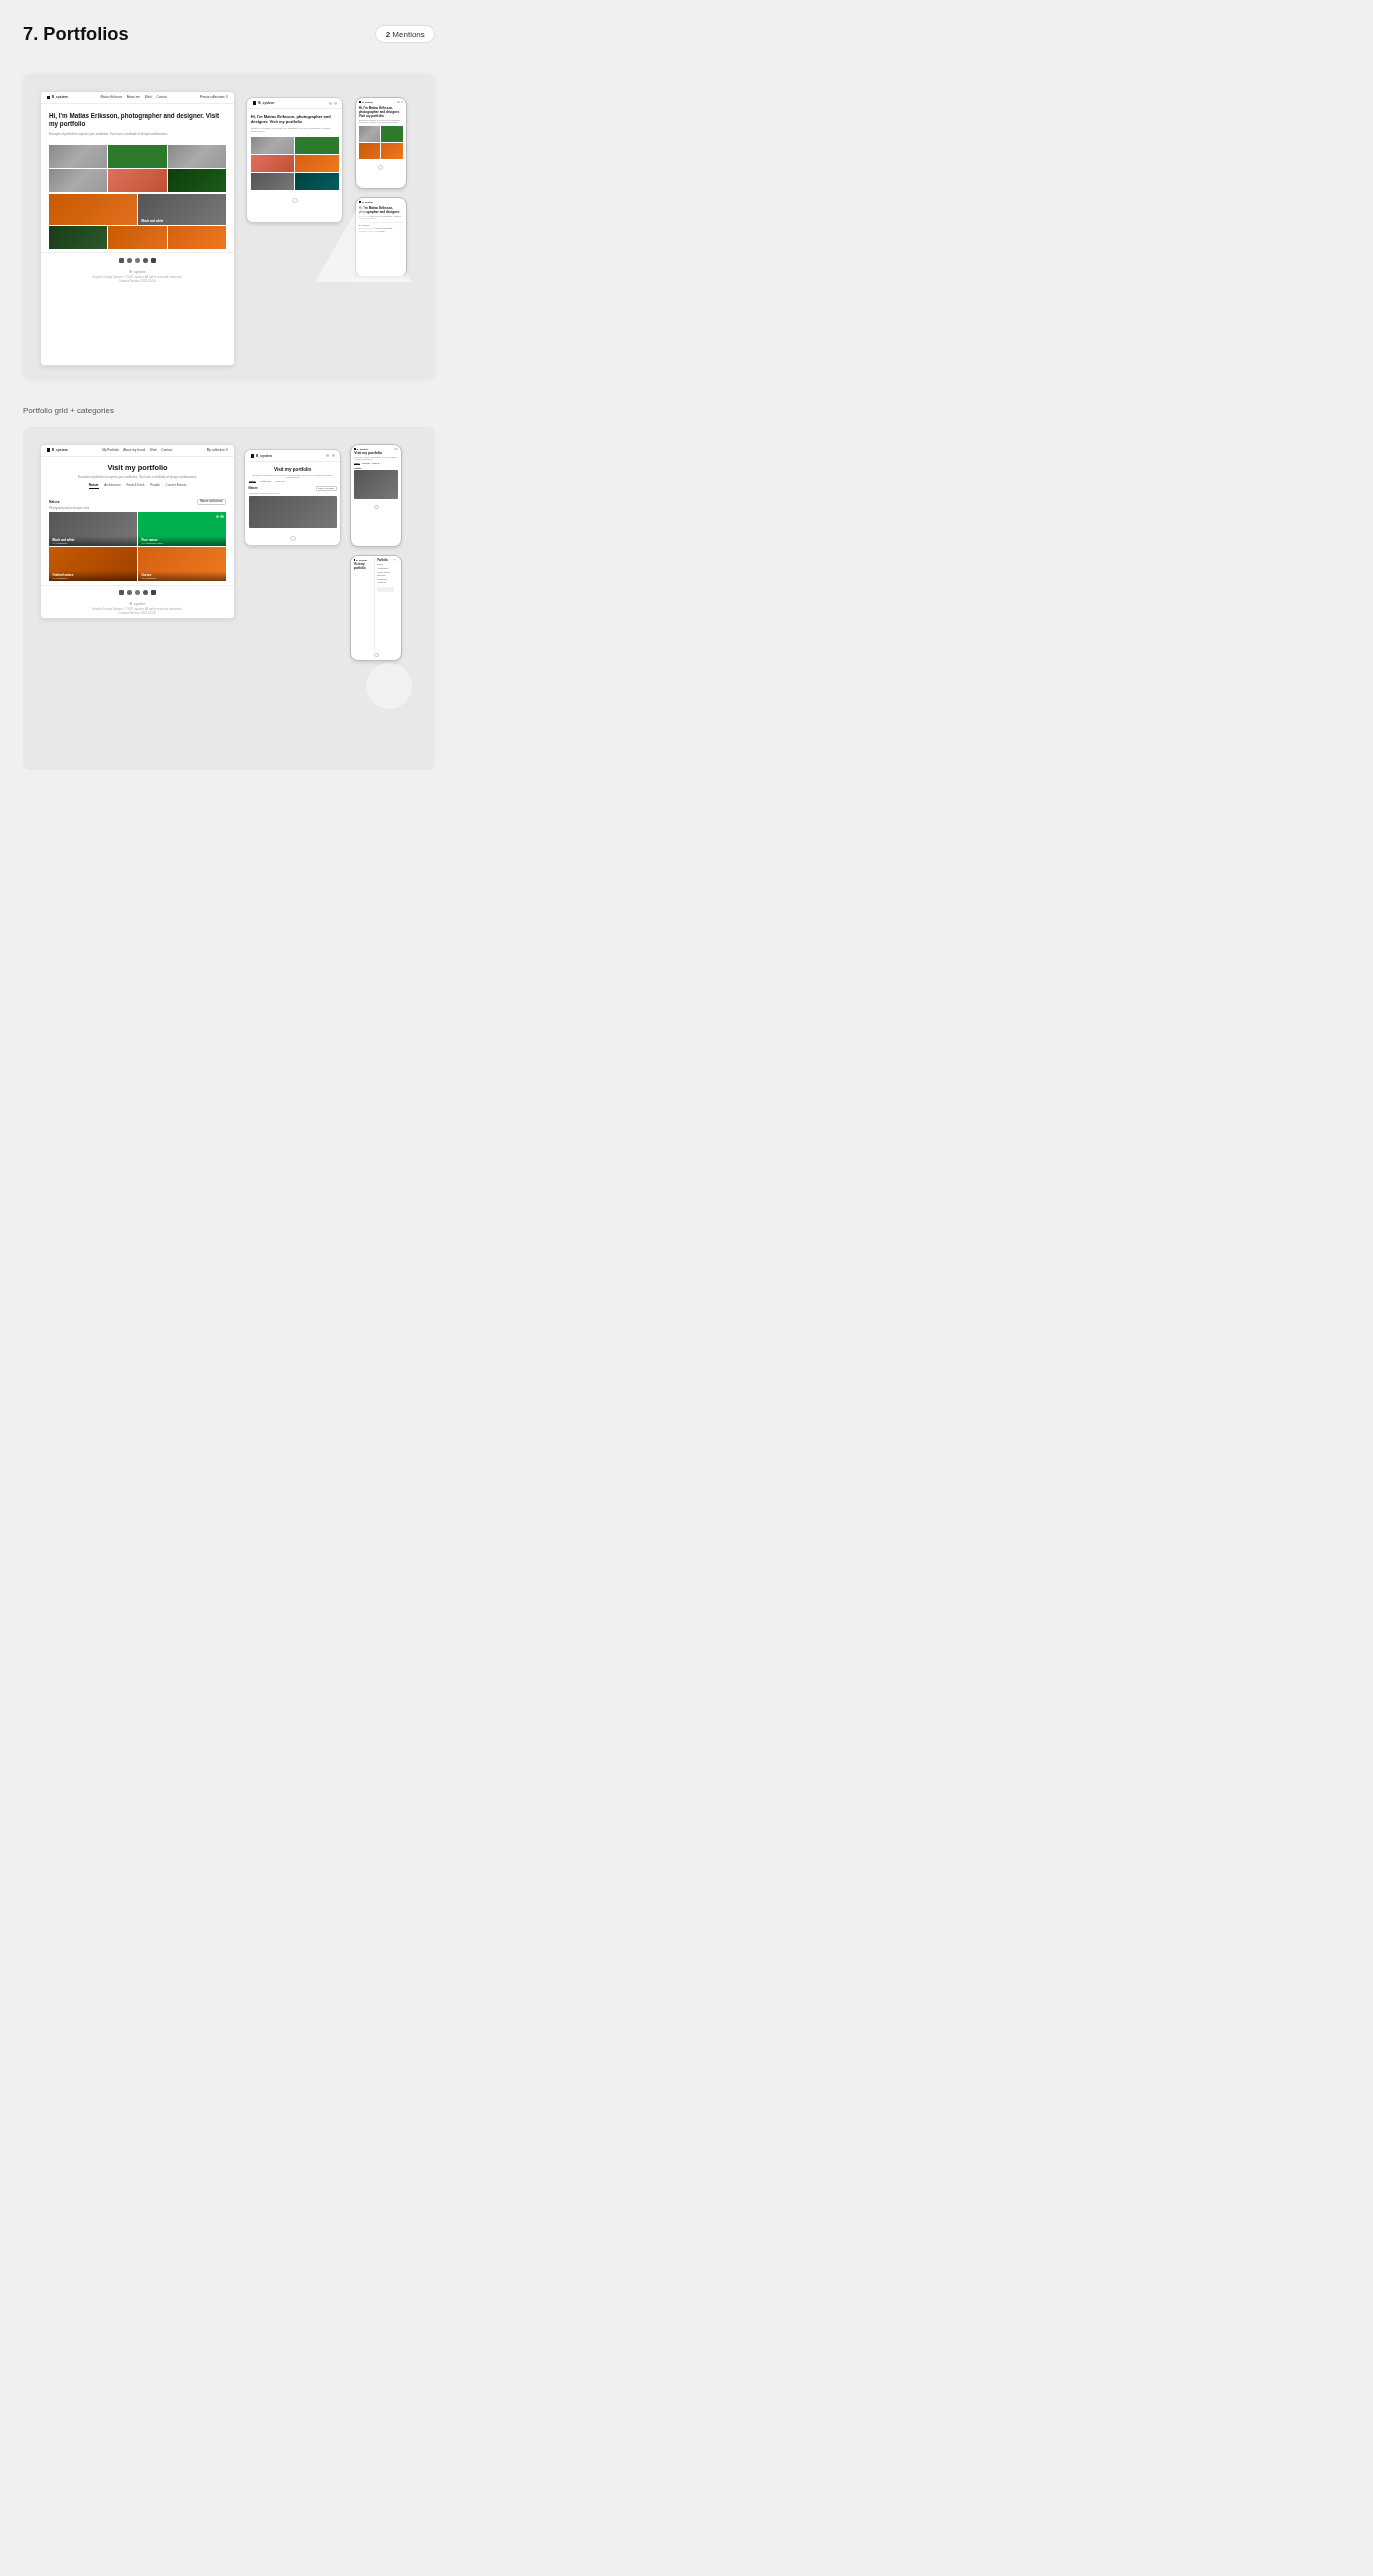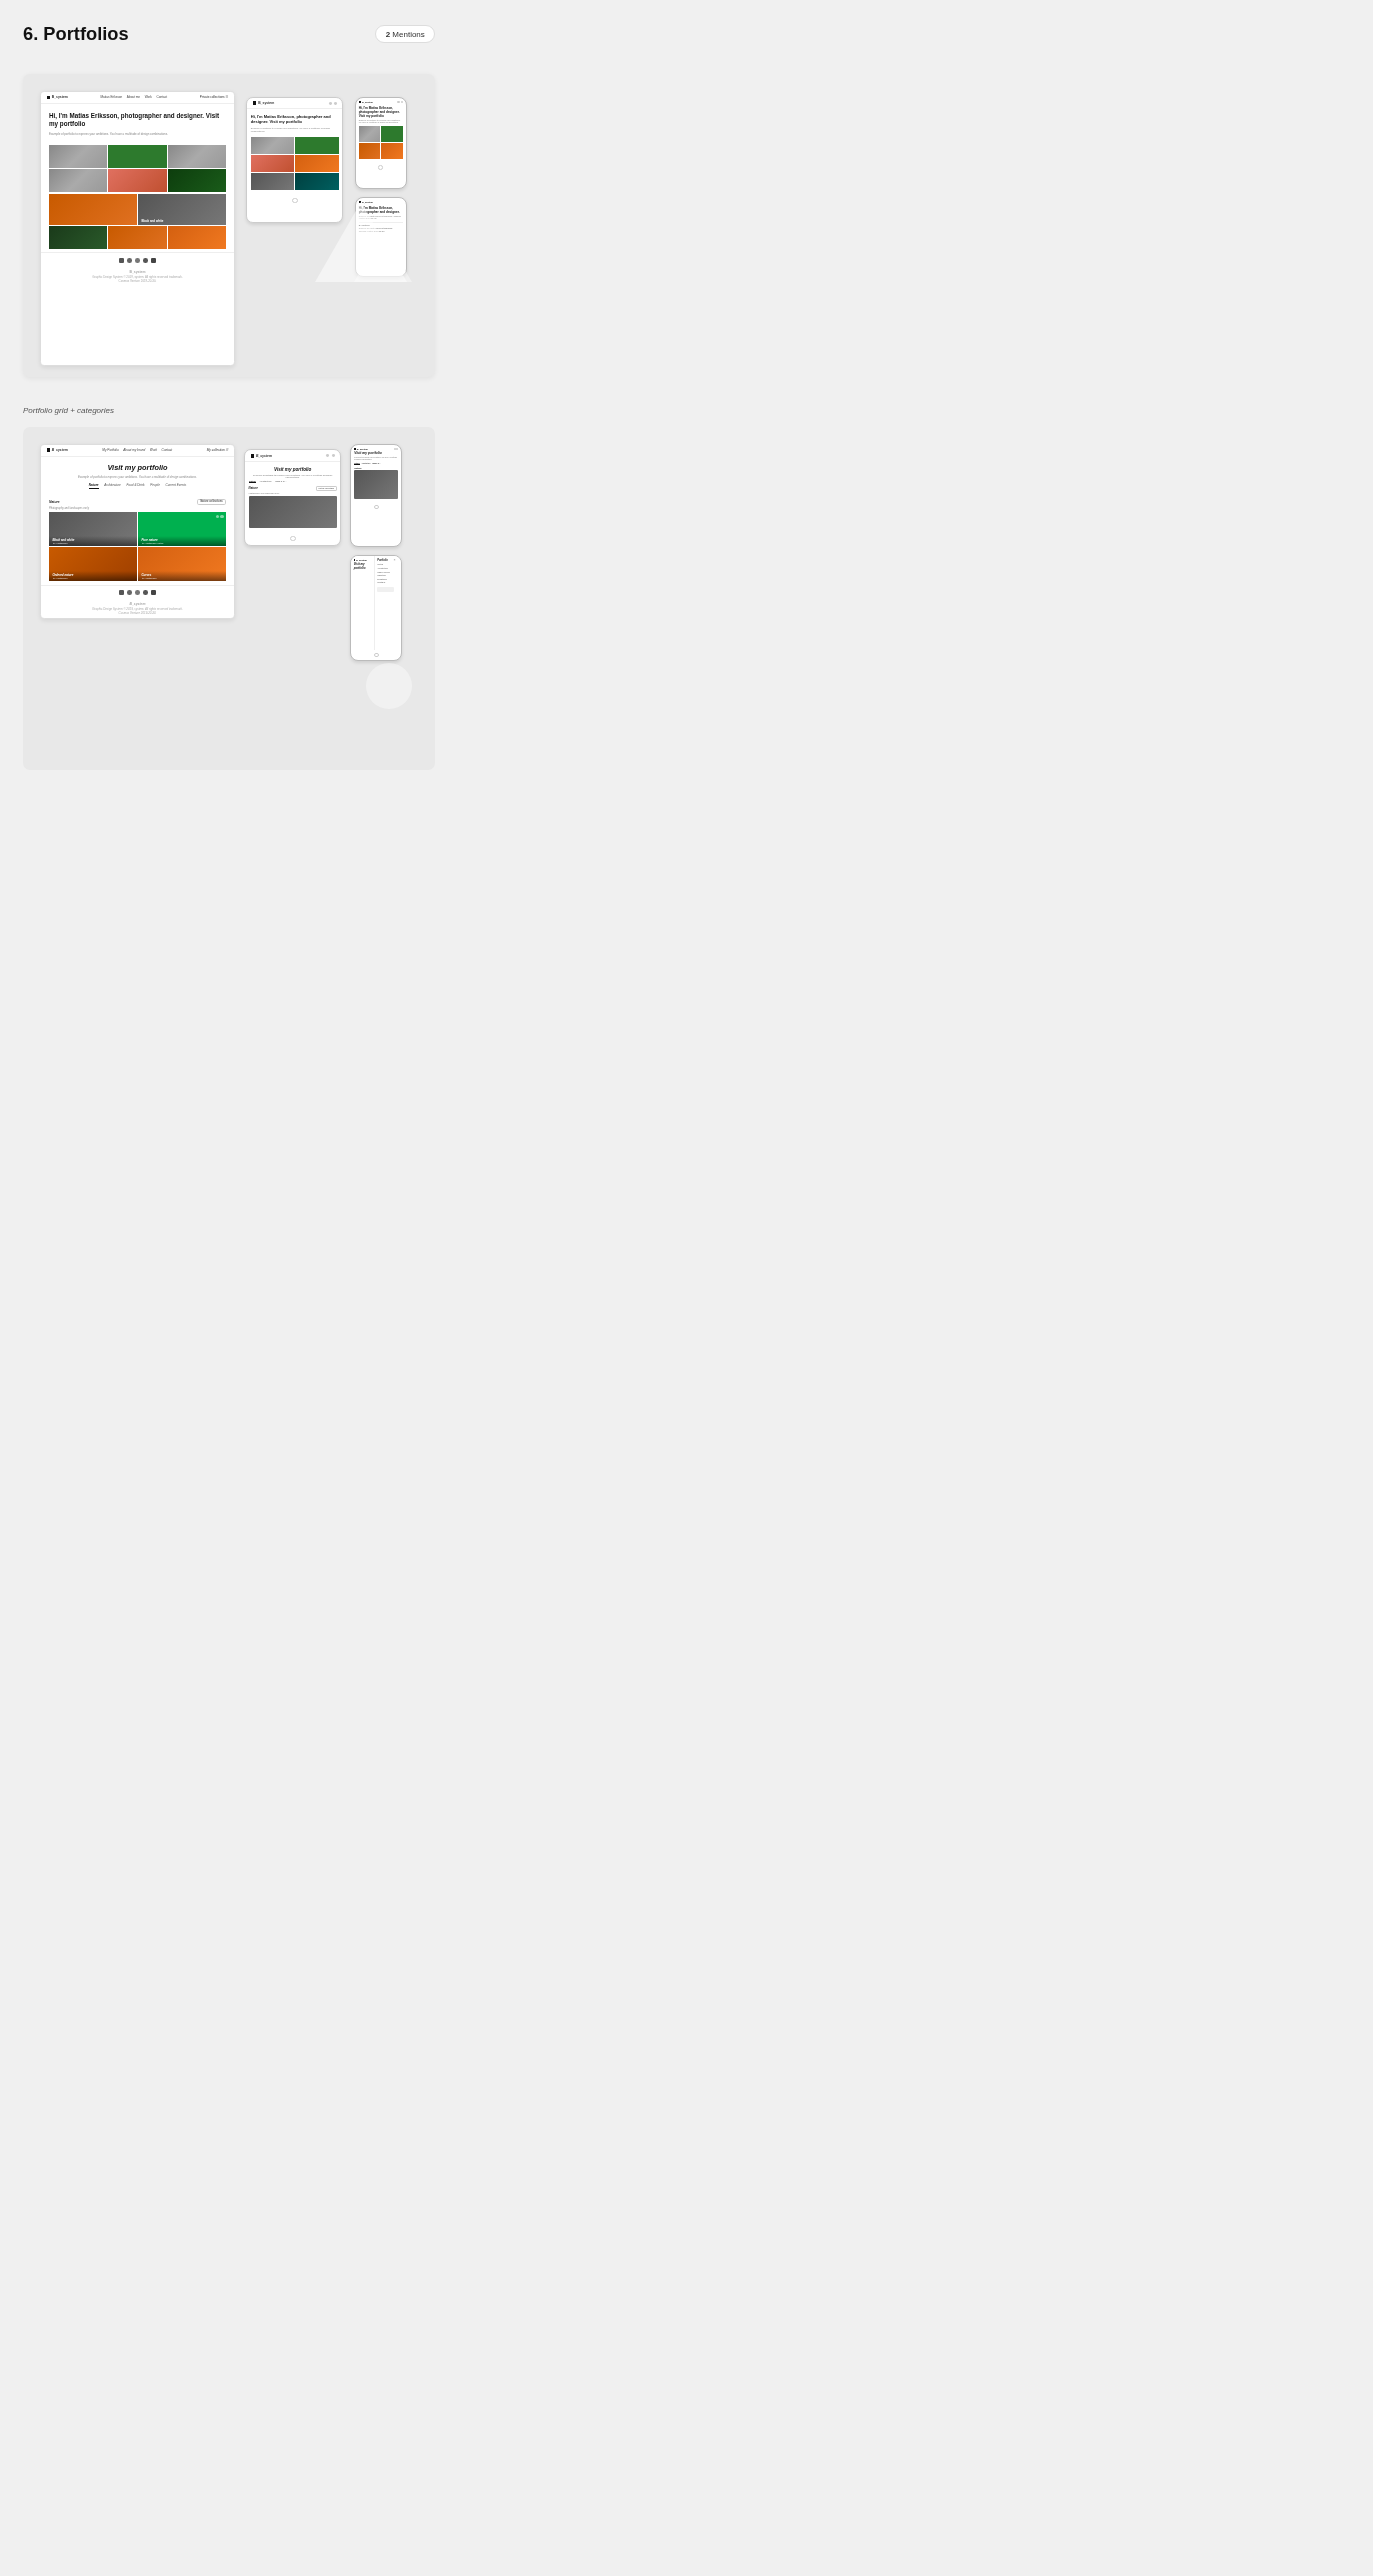--- a/index.html
+++ b/index.html
@@ -482,21 +482,21 @@
     .section-row-wrap {
       position: relative;
       margin-bottom: 11.4px;
     }
 
   </style>
 </head>
 <body>
 
 <div class="page-header">
-  <h1 class="page-title">6. Portfolios</h1>
+  <h1 class="page-title">7. Portfolios</h1>
   <div class="artboards-badge">
     <strong>2</strong>
     <span>Mentions</span>
   </div>
 </div>
 
 <div class="white-card section-row-wrap" style="padding: 17px 17px 11.4px 17px; background: #e8e8e8; border-radius: 6.9px; display:flex; gap: 11.4px; align-items:flex-start; min-height:298px; margin-bottom: 23px;">
 
   <div class="desktop-mockup">
 
@@ -638,21 +638,21 @@
       </div>
     </div>
 
     <div style="position:absolute; bottom:-17px; right:0; width:114px; height:114px; pointer-events:none;">
       <div class="triangle-large"></div>
       <div class="triangle-small"></div>
     </div>
   </div>
 </div>
 
-<div style="margin-bottom: 17px; font-style: italic;">
+<div style="margin-bottom: 17px;">
   <div class="section-label">Portfolio grid + categories</div>
 
   <div style="background:#e8e8e8; border-radius:6.9px; padding: 17px; display:flex; gap:9.2px; align-items:flex-start; position:relative; min-height:343px;">
 
     <div class="desktop-mockup2">
 
       <div class="mockup-topbar">
         <div class="topbar-logo">
           <div class="topbar-logo-sq"></div>
           <span>B_system</span>

